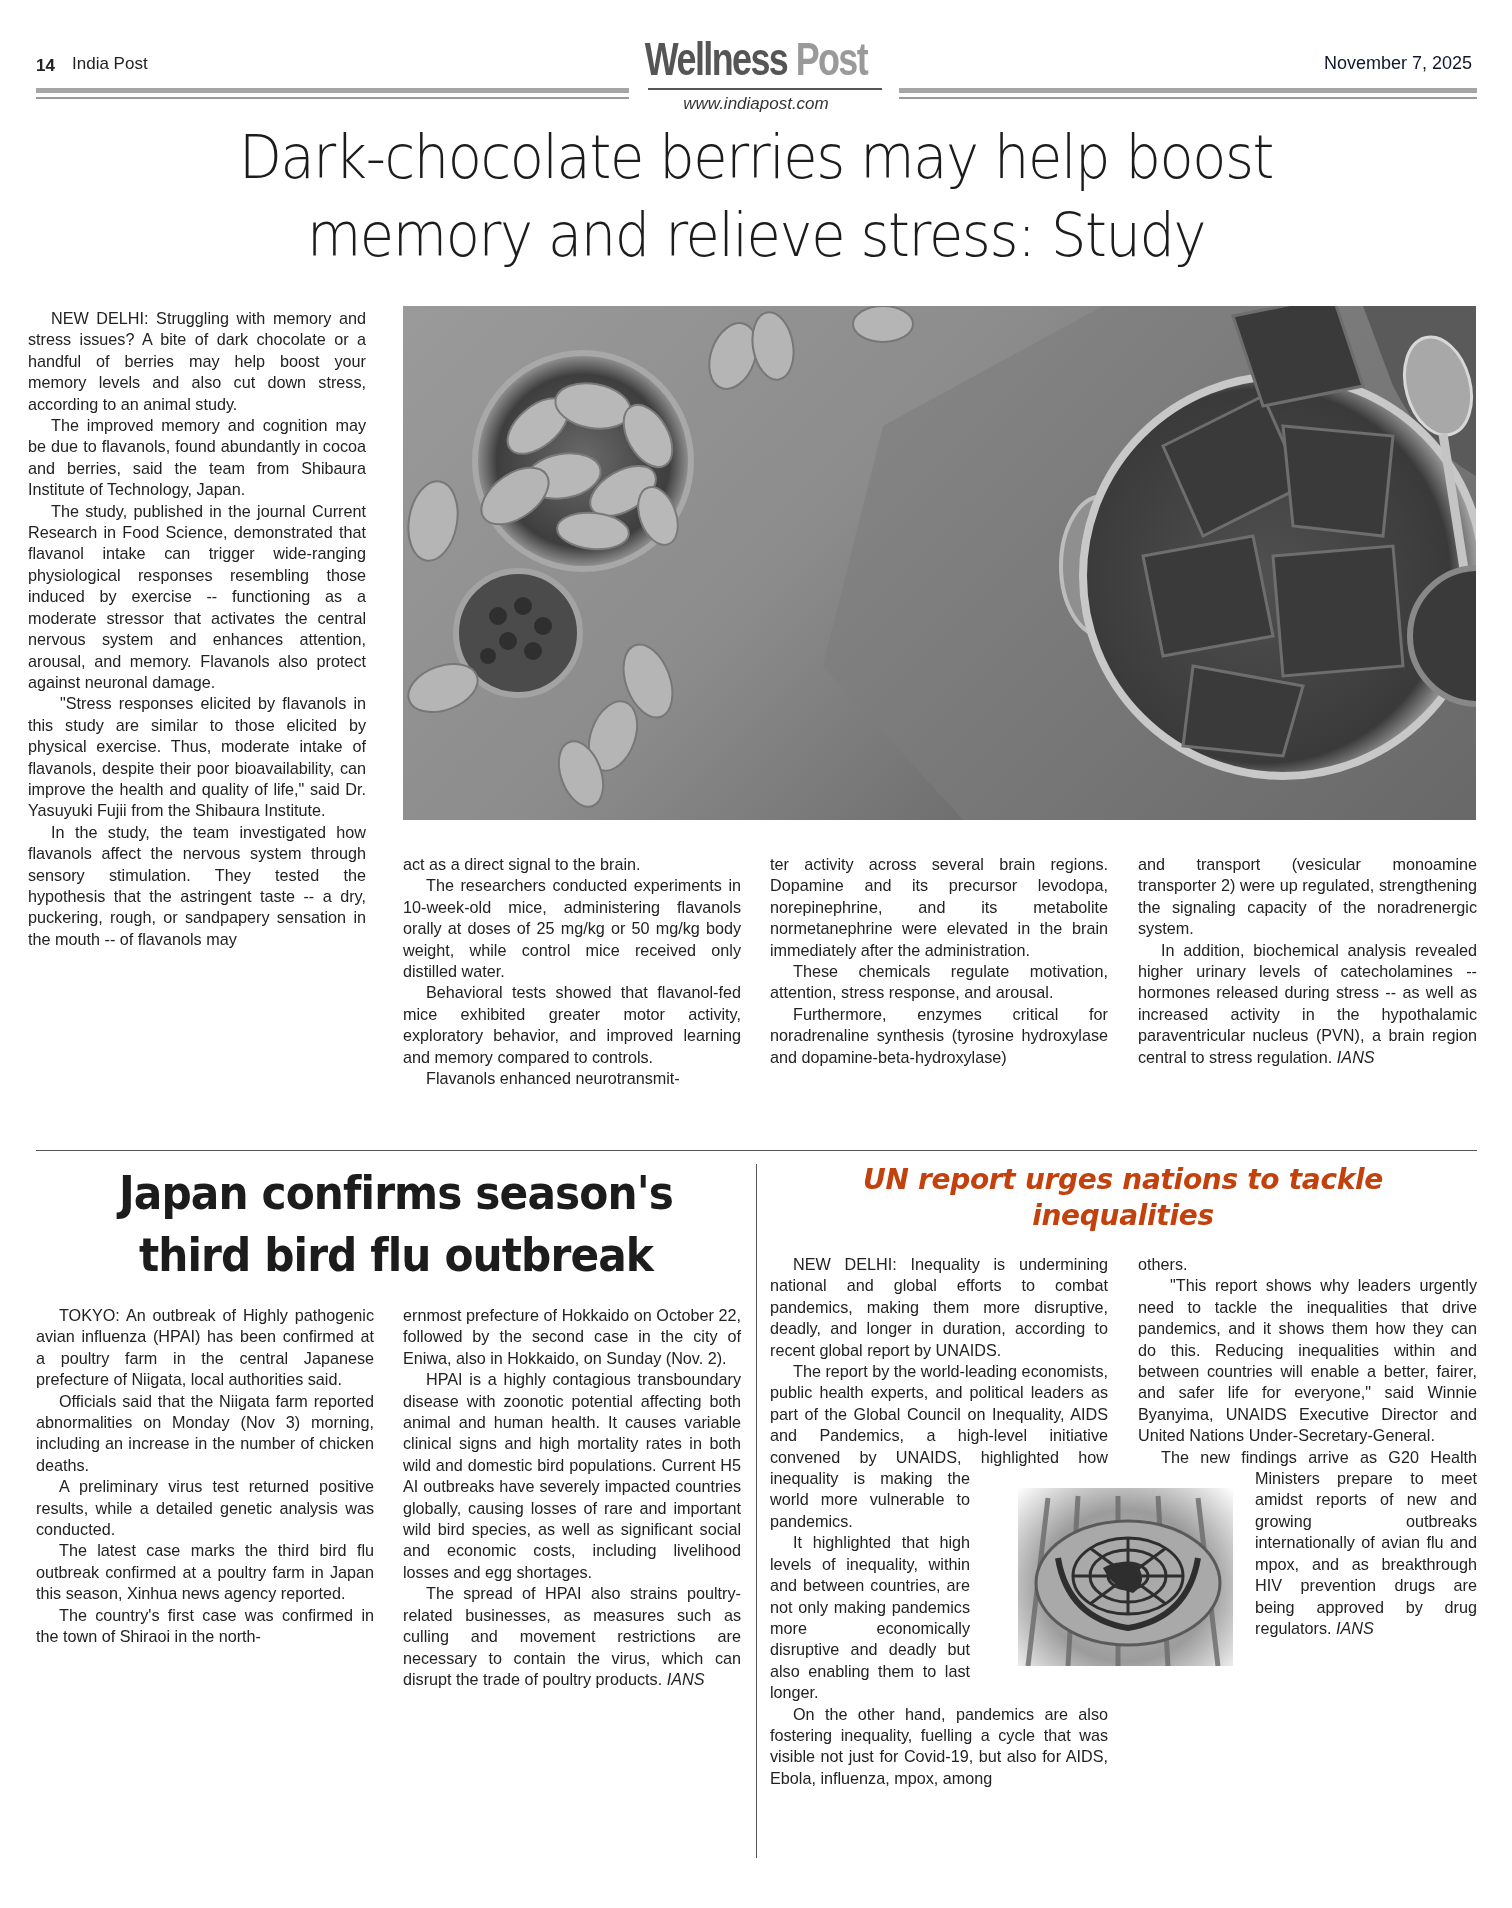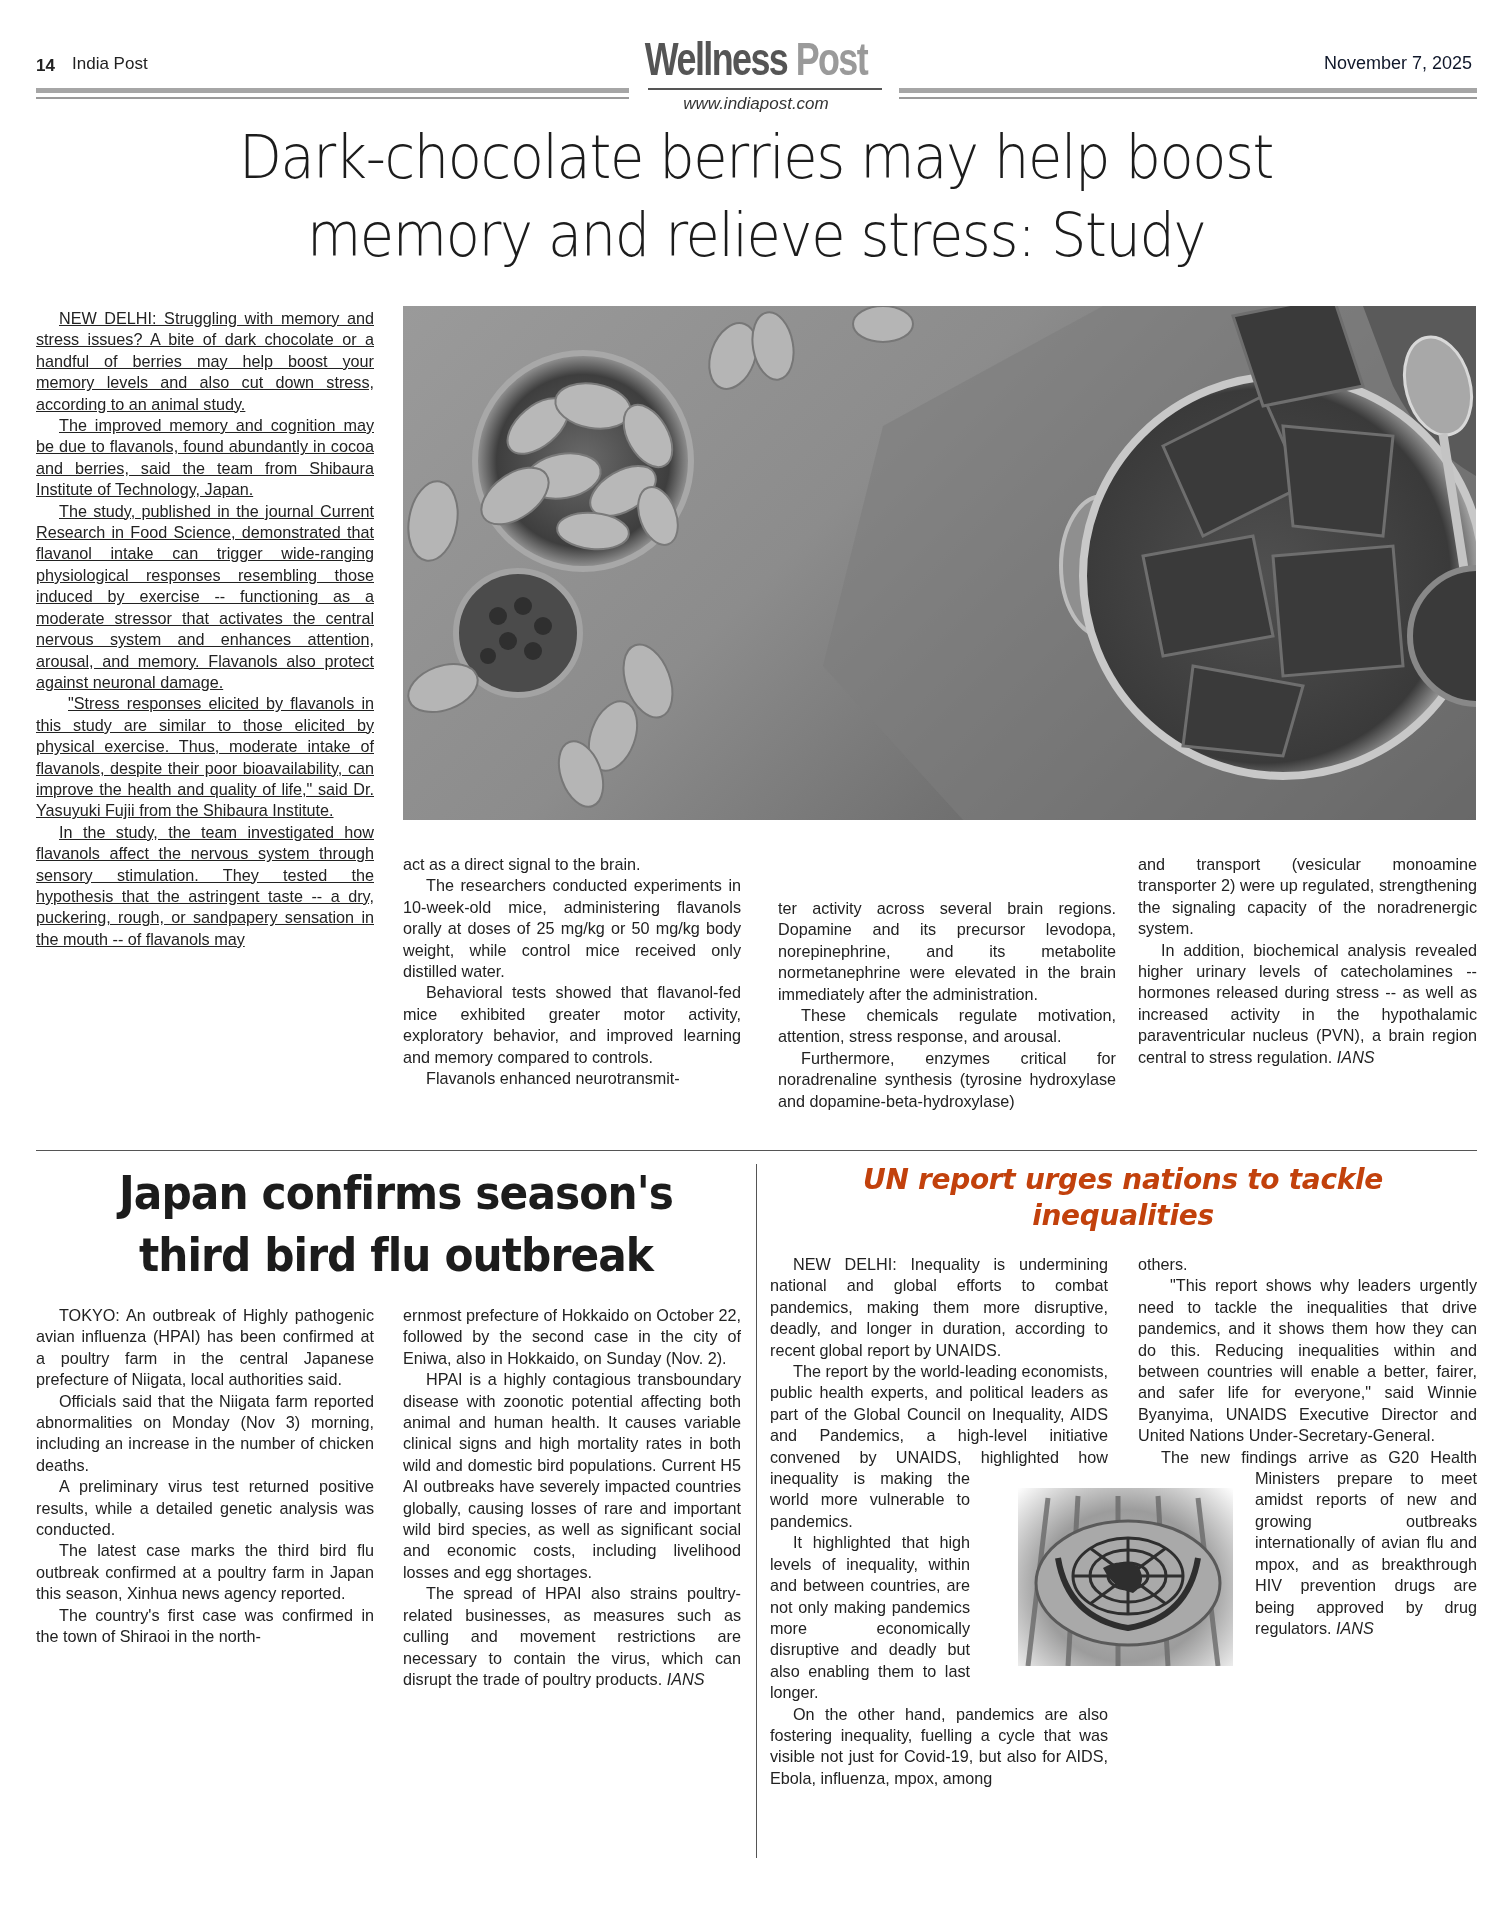--- a/index.html
+++ b/index.html
@@ -32,23 +32,23 @@
                     color: #1c1c1c; letter-spacing: -1px; transform: scaleX(0.92); }
   .headline-un { position: absolute; left: 770px; width: 706px; top: 1162px; text-align: center;
                  font-family: "DejaVu Sans", sans-serif; font-style: italic; font-size: 28px; line-height: 36px;
                  color: #c2410c; letter-spacing: -0.3px; }
 
   
   .col { position: absolute; font-size: 16.2px; line-height: 21.4px; color: #222; text-align: justify; hyphens: none; }
   .col p { text-indent: 23px; }
   .col .credit { font-style: italic; }
 
-  .c1  { left: 36px;  top: 308px; width: 338px; text-decoration: underline; }
+  .c1  { left: 28px;  top: 308px; width: 338px; }
   .c2  { left: 403px; top: 854px; width: 338px; }
-  .c3  { left: 770px; top: 898px; width: 338px; margin-left: 8px; }
+  .c3  { left: 770px; top: 854px; width: 338px; }
   .c4  { left: 1138px; top: 854px; width: 339px; }
 
   .j1  { left: 36px;  top: 1305px; width: 338px; }
   .j2  { left: 403px; top: 1305px; width: 338px; }
   .u1  { left: 770px; top: 1254px; width: 338px; }
   .u2  { left: 1138px; top: 1254px; width: 339px; }
 
   
   .divider-h { position: absolute; left: 36px; top: 1150px; width: 1441px; height: 1px; background: #555; }
   .divider-v { position: absolute; left: 756px; top: 1164px; width: 1px; height: 694px; background: #555; }

